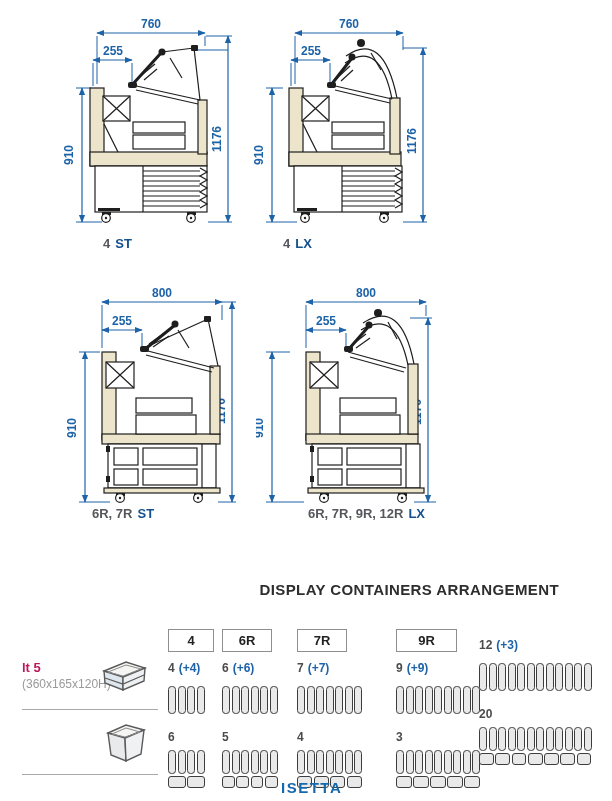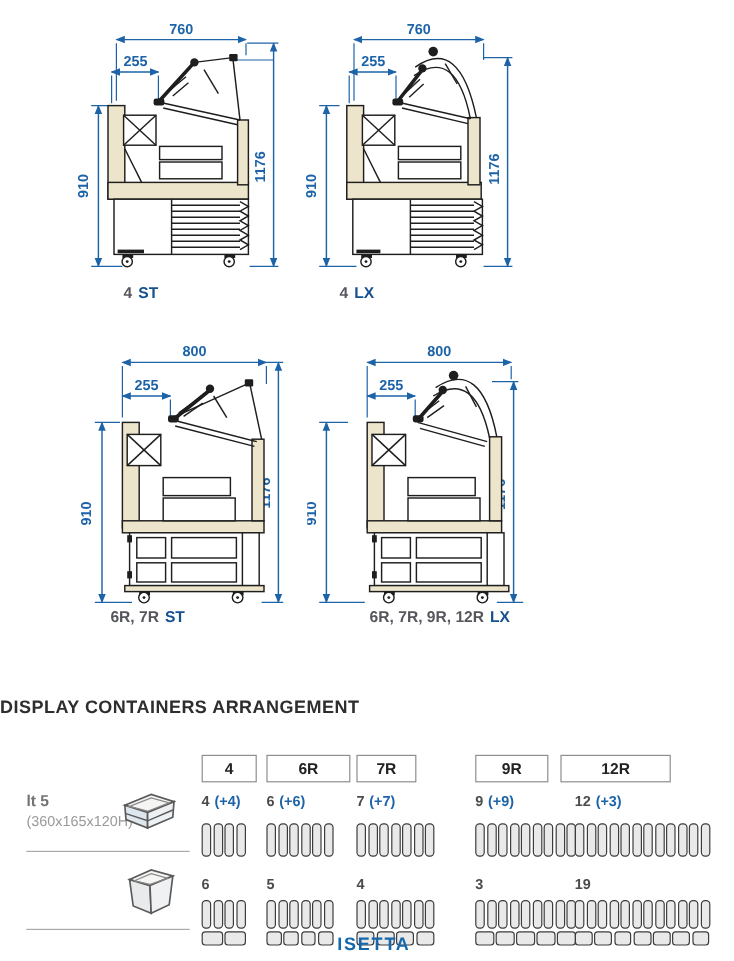--- a/index.html
+++ b/index.html
@@ -13,38 +13,38 @@
   .wh{fill:#fff;stroke:#1e1e1e;stroke-width:1.2}
   .thick{stroke:#1e1e1e;stroke-width:3;fill:none;stroke-linecap:round}
   .dim{stroke:#1d63a8;stroke-width:1.2;fill:none}
   .ext{stroke:#1d63a8;stroke-width:1;fill:none}
   .dt{fill:#1d63a8;font:bold 12px "Liberation Sans",sans-serif}
   .drawing{position:absolute}
   .dlabel{position:absolute;font:bold 13px "Liberation Sans",sans-serif;white-space:nowrap}
   .dlabel .mod{color:#55575c}
   .dlabel .var{color:#15508f;margin-left:5px}
   
-  .title{position:absolute;left:0;top:581px;width:559px;text-align:left;
+  .title{position:absolute;left:0;top:581px;width:559px;text-align:right;
          font:bold 15px "Liberation Sans",sans-serif;color:#2e2e2e;letter-spacing:.4px}
   .arr{position:absolute;left:0;top:629px;width:612px;height:172px}
   .col{position:absolute;top:0}
   .hdr{height:23px;border:1.5px solid #8e8e8e;box-sizing:border-box;display:flex;
        align-items:center;justify-content:center;font:bold 13px "Liberation Sans",sans-serif;color:#222}
   .r1l,.r2l{margin-top:9px;height:14px;font:bold 12px "Liberation Sans",sans-serif;color:#4b4b4b;white-space:nowrap}
   .r2l{margin-top:16px}
   .r1l .p{color:#1d63a8;margin-left:4px}
   .cells{display:flex;gap:1.5px;margin-top:11px}
   .cells.topc{margin-top:6px}
   .cells.botc{margin-top:1.5px}
   .cell{background:#e9e9e9;border:1.5px solid #3d3d3d;box-sizing:border-box}
   .tall1{width:8px;height:28px;border-radius:3.5px}
   .tall2{width:8px;height:24px;border-radius:3.5px}
   .flat{height:12px;border-radius:3px}
   .rowtype{position:absolute;left:22px;white-space:nowrap}
-  .tname{font:bold 13px "Liberation Sans",sans-serif;color:#737373}
+  .tname{font:bold 13px "Liberation Sans",sans-serif;color:#be185d}
   .tsize{font:12px "Liberation Sans",sans-serif;color:#9a9a9a;margin-top:2px}
   .divider{position:absolute;left:22px;width:136px;border-top:1.5px solid #a9a9a9}
   .icon{position:absolute}
   .brand{position:absolute;left:281px;top:150px;font:bold 15px "Liberation Sans",sans-serif;
          letter-spacing:1.5px;color:#1568ac}
 </style>
 </head>
 <body>
 
 <div class="page">
@@ -341,21 +341,21 @@
           <div class="cell tall2"></div>
           <div class="cell tall2"></div>
         </div>
       <div class="cells botc">
           <div class="cell flat" style="width: 17.5px;"></div>
           <div class="cell flat" style="width: 17.5px;"></div>
         </div>
     </div>
 
     <div class="col" style="left:222px">
-      <div class="hdr" style="width:70px">6R</div>
+      <div class="hdr" style="width:50px">6R</div>
       <div class="r1l"><span class="n">6</span><span class="p">(+6)</span></div>
       <div class="cells">
           <div class="cell tall1"></div>
           <div class="cell tall1"></div>
           <div class="cell tall1"></div>
           <div class="cell tall1"></div>
           <div class="cell tall1"></div>
           <div class="cell tall1"></div>
         </div>
       <div class="r2l"><span class="n">5</span></div>
@@ -434,37 +434,36 @@
       <div class="cells botc">
           <div class="cell flat" style="width: 15.6px;"></div>
           <div class="cell flat" style="width: 15.6px;"></div>
           <div class="cell flat" style="width: 15.6px;"></div>
           <div class="cell flat" style="width: 15.6px;"></div>
           <div class="cell flat" style="width: 15.6px;"></div>
         </div>
     </div>
 
     <div class="col" style="left:479px">
-      <div class="hdr" style="width:92px;margin-left:-12px">12R</div>
       <div class="r1l"><span class="n">12</span><span class="p">(+3)</span></div>
       <div class="cells">
           <div class="cell tall1"></div>
           <div class="cell tall1"></div>
           <div class="cell tall1"></div>
           <div class="cell tall1"></div>
           <div class="cell tall1"></div>
           <div class="cell tall1"></div>
           <div class="cell tall1"></div>
           <div class="cell tall1"></div>
           <div class="cell tall1"></div>
           <div class="cell tall1"></div>
           <div class="cell tall1"></div>
           <div class="cell tall1"></div>
         </div>
-      <div class="r2l"><span class="n">19</span></div>
+      <div class="r2l"><span class="n">20</span></div>
       <div class="cells topc">
           <div class="cell tall2"></div>
           <div class="cell tall2"></div>
           <div class="cell tall2"></div>
           <div class="cell tall2"></div>
           <div class="cell tall2"></div>
           <div class="cell tall2"></div>
           <div class="cell tall2"></div>
           <div class="cell tall2"></div>
           <div class="cell tall2"></div>

